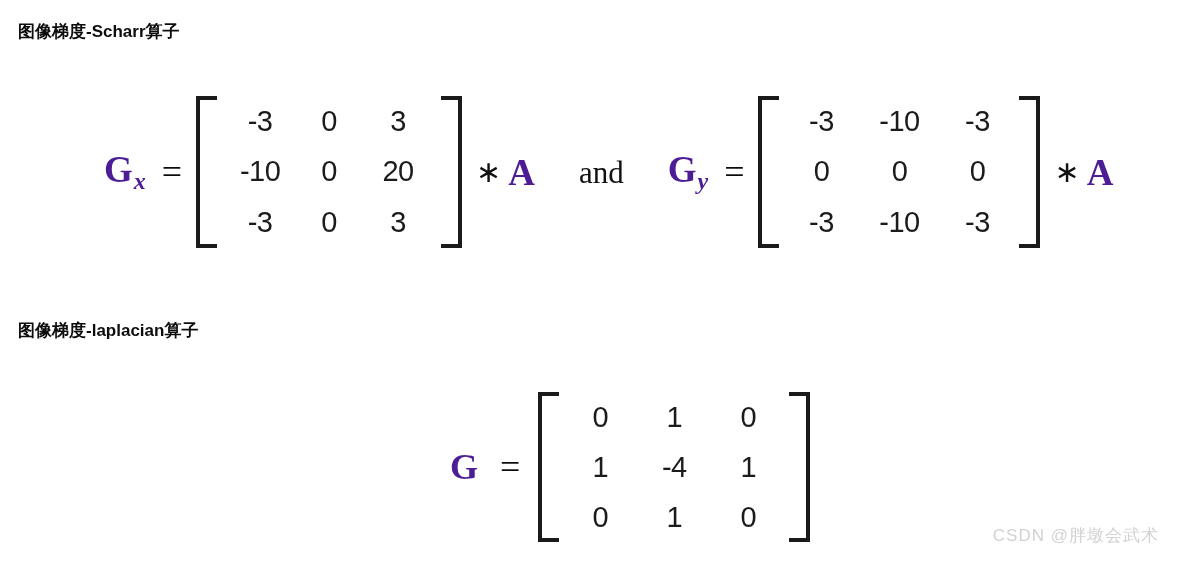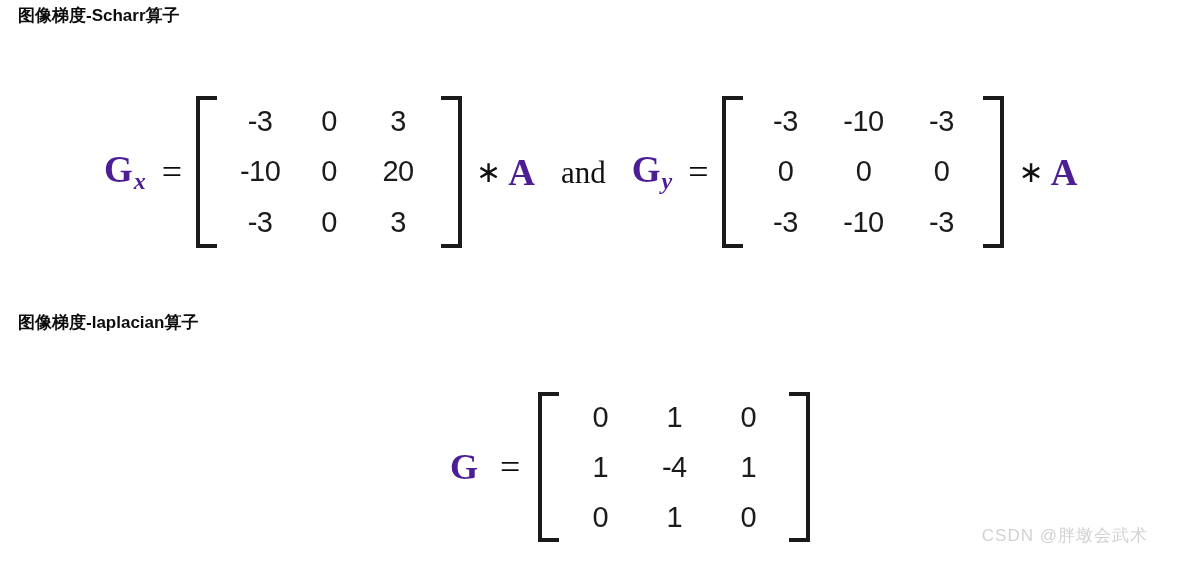--- a/index.html
+++ b/index.html
@@ -18,22 +18,22 @@
   .section-heading {
     position: absolute;
     left: 18px;
     font-family: "Liberation Sans", sans-serif;
     font-weight: bold;
     font-size: 17px;
     color: #0d0d0d;
     letter-spacing: 0px;
     white-space: nowrap;
   }
-  #heading-scharr { top: 4px; }
-  #heading-laplacian { top: 311px; }
+  #heading-scharr { top: 20px; }
+  #heading-laplacian { top: 319px; }
 
   
   .formula-row {
     position: absolute;
     display: flex;
     align-items: center;
     white-space: nowrap;
   }
   #scharr-formula { top: 96px; left: 104px; height: 152px; }
   #laplacian-formula { top: 392px; left: 450px; height: 150px; }
@@ -62,21 +62,21 @@
     font-family: "Liberation Serif", serif;
     font-size: 30px;
     color: #111;
     line-height: 1;
     margin: 0 7px 0 14px;
   }
   .word-and {
     font-family: "Liberation Serif", serif;
     font-size: 31px;
     color: #111;
-    margin: 0 26px;
+    margin: 0 44px;
     line-height: 1;
   }
 
   
   .matrix {
     position: relative;
     display: inline-flex;
     align-items: center;
     padding: 0 26px;
     height: 152px;
@@ -122,21 +122,21 @@
   #matrix-lap .matrix-grid { grid-template-columns: 72px 76px 72px; }
   #matrix-lap { height: 150px; }
   #laplacian-formula .matrix { height: 150px; }
 
   #laplacian-formula .var-bold { font-size: 36px; }
   #laplacian-formula .equals { margin: 0 18px 0 22px; }
 
   
   #watermark {
     position: absolute;
-    right: 33px;
+    right: 22px;
     bottom: 14px;
     font-family: "Liberation Sans", sans-serif;
     font-size: 17px;
     color: #d2d2d2;
     letter-spacing: 1px;
     white-space: nowrap;
     user-select: none;
   }
 </style>
 </head>

